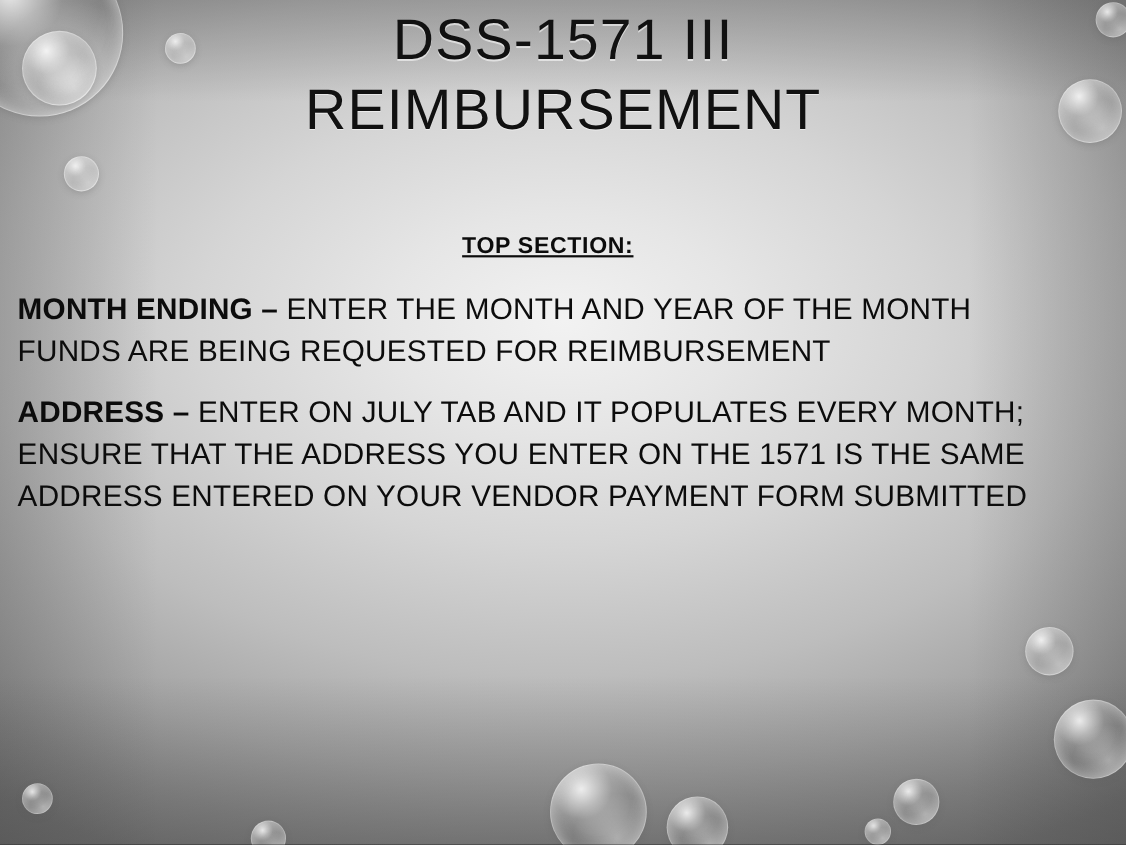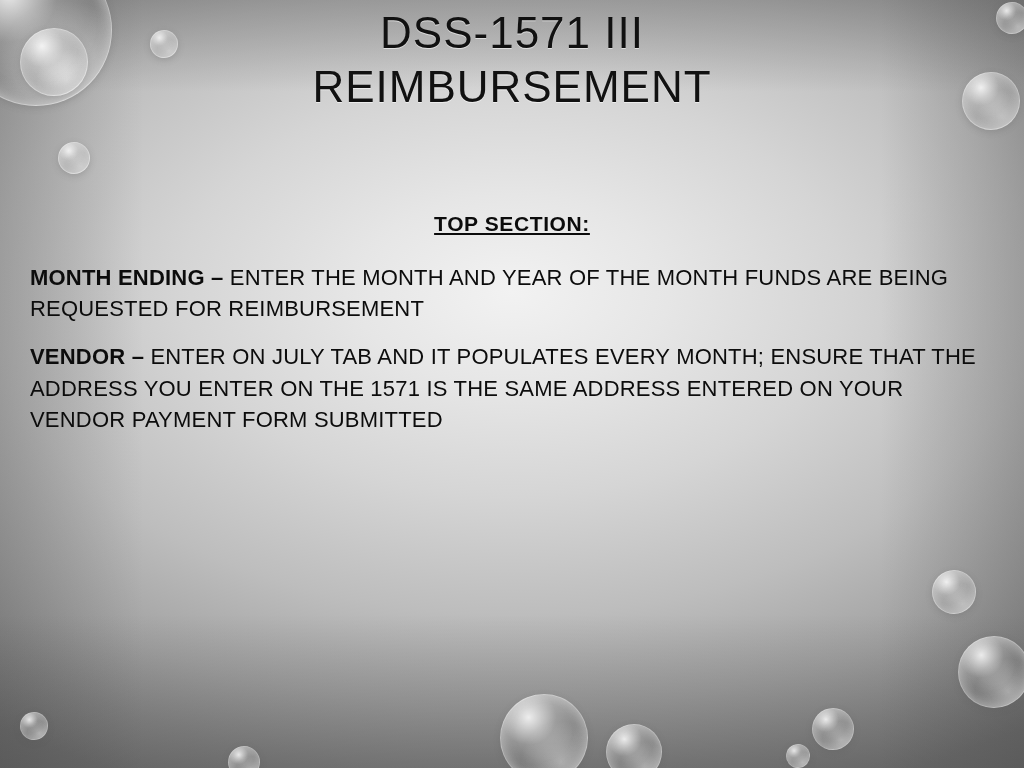--- a/index.html
+++ b/index.html
@@ -49,44 +49,44 @@
     border: 1px solid rgba(255,255,255,0.45);
   }
 
   .title {
     position: absolute;
     left: 0;
     top: 6px;
     width: 1024px;
     text-align: center;
     color: #111;
-    font-size: 44px;
+    font-size: 52px;
     line-height: 1.22;
     letter-spacing: 1px;
     font-weight: 400;
     text-shadow: 0 1px 0 rgba(255,255,255,0.55);
   }
 
   .body-area {
     position: absolute;
-    left: 30px;
+    left: 16px;
     top: 212px;
     width: 964px;
   }
   .section-head {
     text-align: center;
     font-size: 21px;
     font-weight: bold;
     color: #0c0c0c;
     letter-spacing: 0.6px;
     margin-bottom: 26px;
     text-decoration: underline;
   }
   .para {
-    font-size: 22px;
+    font-size: 27px;
     line-height: 1.42;
     color: #0c0c0c;
     margin: 0 0 17px 0;
     letter-spacing: 0.2px;
   }
   .para b { font-weight: bold; }
 </style>
 </head>
 <body>
 
@@ -121,17 +121,17 @@
     <div class="section-head">TOP SECTION:</div>
 
     <p class="para">
       <b>MONTH ENDING – </b><span>ENTER THE MONTH AND YEAR OF THE MONTH FUNDS ARE BEING REQUESTED FOR REIMBURSEMENT</span>
     </p>
 
 
 
 
     <p class="para">
-      <b>VENDOR – </b><span>ENTER ON JULY TAB AND IT POPULATES EVERY MONTH; ENSURE THAT THE ADDRESS YOU ENTER ON THE 1571 IS THE SAME ADDRESS ENTERED ON YOUR VENDOR PAYMENT FORM SUBMITTED</span>
+      <b>ADDRESS – </b><span>ENTER ON JULY TAB AND IT POPULATES EVERY MONTH; ENSURE THAT THE ADDRESS YOU ENTER ON THE 1571 IS THE SAME ADDRESS ENTERED ON YOUR VENDOR PAYMENT FORM SUBMITTED</span>
     </p>
 
   </div>
 </div>
 
 </body></html>

